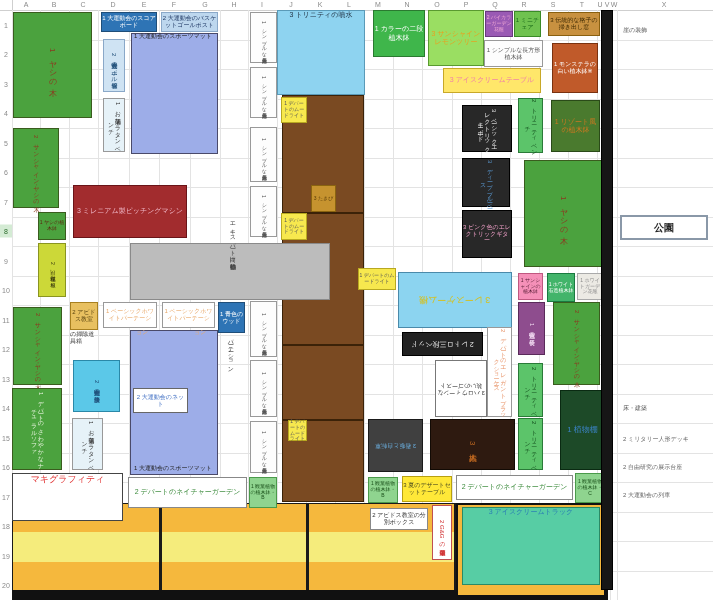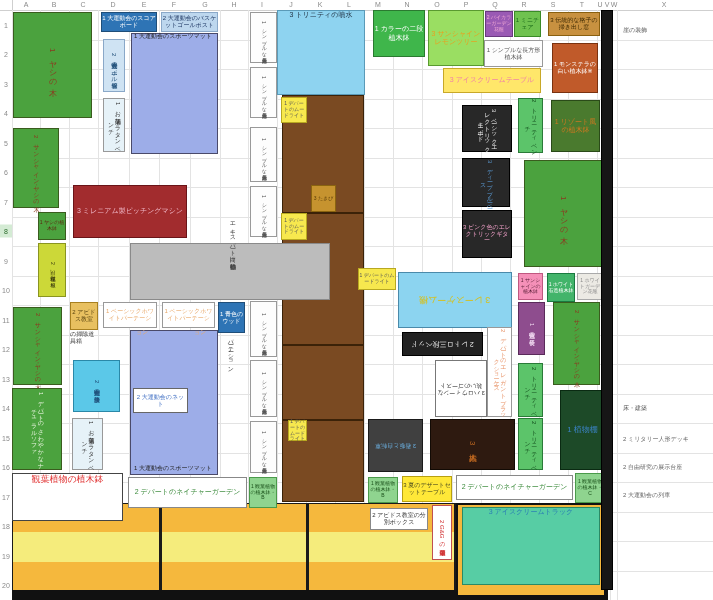--- a/index.html
+++ b/index.html
@@ -222,20 +222,23 @@
     </div>
     <div class="bx v" style="left: 462px; top: 158px; width: 48px; height: 49px; background: rgb(40, 40, 40); border: 1px solid rgb(0, 0, 0); color: rgb(91, 155, 213); font-size: 6px;">
       <span>3 ディープブルーベース</span>
     </div>
     <div class="bx v" style="left: 524px; top: 160px; width: 79px; height: 107px; background: rgb(75, 162, 62); border: 1px solid rgb(58, 92, 30); color: rgb(139, 58, 32); font-size: 8px;">
       <span>1 ヤシの木</span>
     </div>
     <div class="bx" style="left: 462px; top: 210px; width: 50px; height: 48px; background: rgb(40, 40, 40); border: 1px solid rgb(0, 0, 0); color: rgb(240, 160, 200); font-size: 6px;">
       <span>3 ピンク色のエレクトリックギター</span>
     </div>
+    <div class="bx bold" style="left: 620px; top: 215px; width: 88px; height: 25px; background: rgb(255, 255, 255); border: 2px solid rgb(138, 152, 168); color: rgb(34, 34, 34); font-size: 10px;">
+      <span>公園</span>
+    </div>
     <div class="bx" style="left: 518px; top: 273px; width: 25px; height: 27px; background: rgb(245, 144, 184); border: 1px solid rgb(192, 88, 128); color: rgb(90, 32, 56); font-size: 5px;">
       <span>1 サンシャインの植木鉢</span>
     </div>
     <div class="bx" style="left: 547px; top: 273px; width: 28px; height: 29px; background: rgb(66, 180, 106); border: 1px solid rgb(26, 122, 64); color: rgb(255, 255, 255); font-size: 5px;">
       <span>1 ホワイト石造植木鉢</span>
     </div>
     <div class="bx" style="left: 577px; top: 273px; width: 26px; height: 27px; background: rgb(236, 234, 228); border: 1px solid rgb(170, 170, 170); color: rgb(136, 136, 136); font-size: 5px;">
       <span>1 ホワイトガーデン花瓶</span>
     </div>
     <div class="bx v" style="left: 518px; top: 302px; width: 27px; height: 53px; background: rgb(142, 77, 142); border: 1px solid rgb(90, 42, 90); color: rgb(240, 216, 240); font-size: 6px;">
@@ -293,21 +296,21 @@
     <div class="bx v" style="left: 73px; top: 360px; width: 47px; height: 52px; background: rgb(91, 200, 232); border: 1px solid rgb(42, 136, 168); color: rgb(31, 78, 121); font-size: 6px;">
       <span>2 大運動会の優勝旗</span>
     </div>
     <div class="bx v" style="left: 72px; top: 418px; width: 31px; height: 52px; background: rgb(230, 242, 248); border: 1px solid rgb(153, 153, 153); color: rgb(51, 51, 51); font-size: 6px;">
       <span>1 お洒落なラタンベンチ</span>
     </div>
     <div class="bx" style="left: 70px; top: 302px; width: 28px; height: 28px; background: rgb(232, 192, 96); border: 1px solid rgb(168, 128, 32); color: rgb(90, 68, 16); font-size: 6px;">
       <span>2 アビドス教室</span>
     </div>
     <div class="bx lp-top" style="left: 12px; top: 473px; width: 111px; height: 48px; background: rgb(255, 255, 255); border: 1px solid rgb(68, 68, 68); color: rgb(224, 48, 48); font-size: 9px;">
-      <span>観葉植物の植木鉢</span>
+      <span>マキグラフィティ</span>
     </div>
     <div class="bx v" style="left: 250px; top: 301px; width: 27px; height: 56px; background: rgb(253, 253, 253); border: 1px solid rgb(153, 153, 153); color: rgb(85, 85, 85); font-size: 5px;">
       <span>1 シンプルな長方形植木鉢</span>
     </div>
     <div class="bx v" style="left: 250px; top: 360px; width: 27px; height: 57px; background: rgb(253, 253, 253); border: 1px solid rgb(153, 153, 153); color: rgb(85, 85, 85); font-size: 5px;">
       <span>1 シンプルな長方形植木鉢</span>
     </div>
     <div class="bx v" style="left: 250px; top: 421px; width: 27px; height: 52px; background: rgb(253, 253, 253); border: 1px solid rgb(153, 153, 153); color: rgb(85, 85, 85); font-size: 5px;">
       <span>1 シンプルな長方形植木鉢</span>
     </div>

